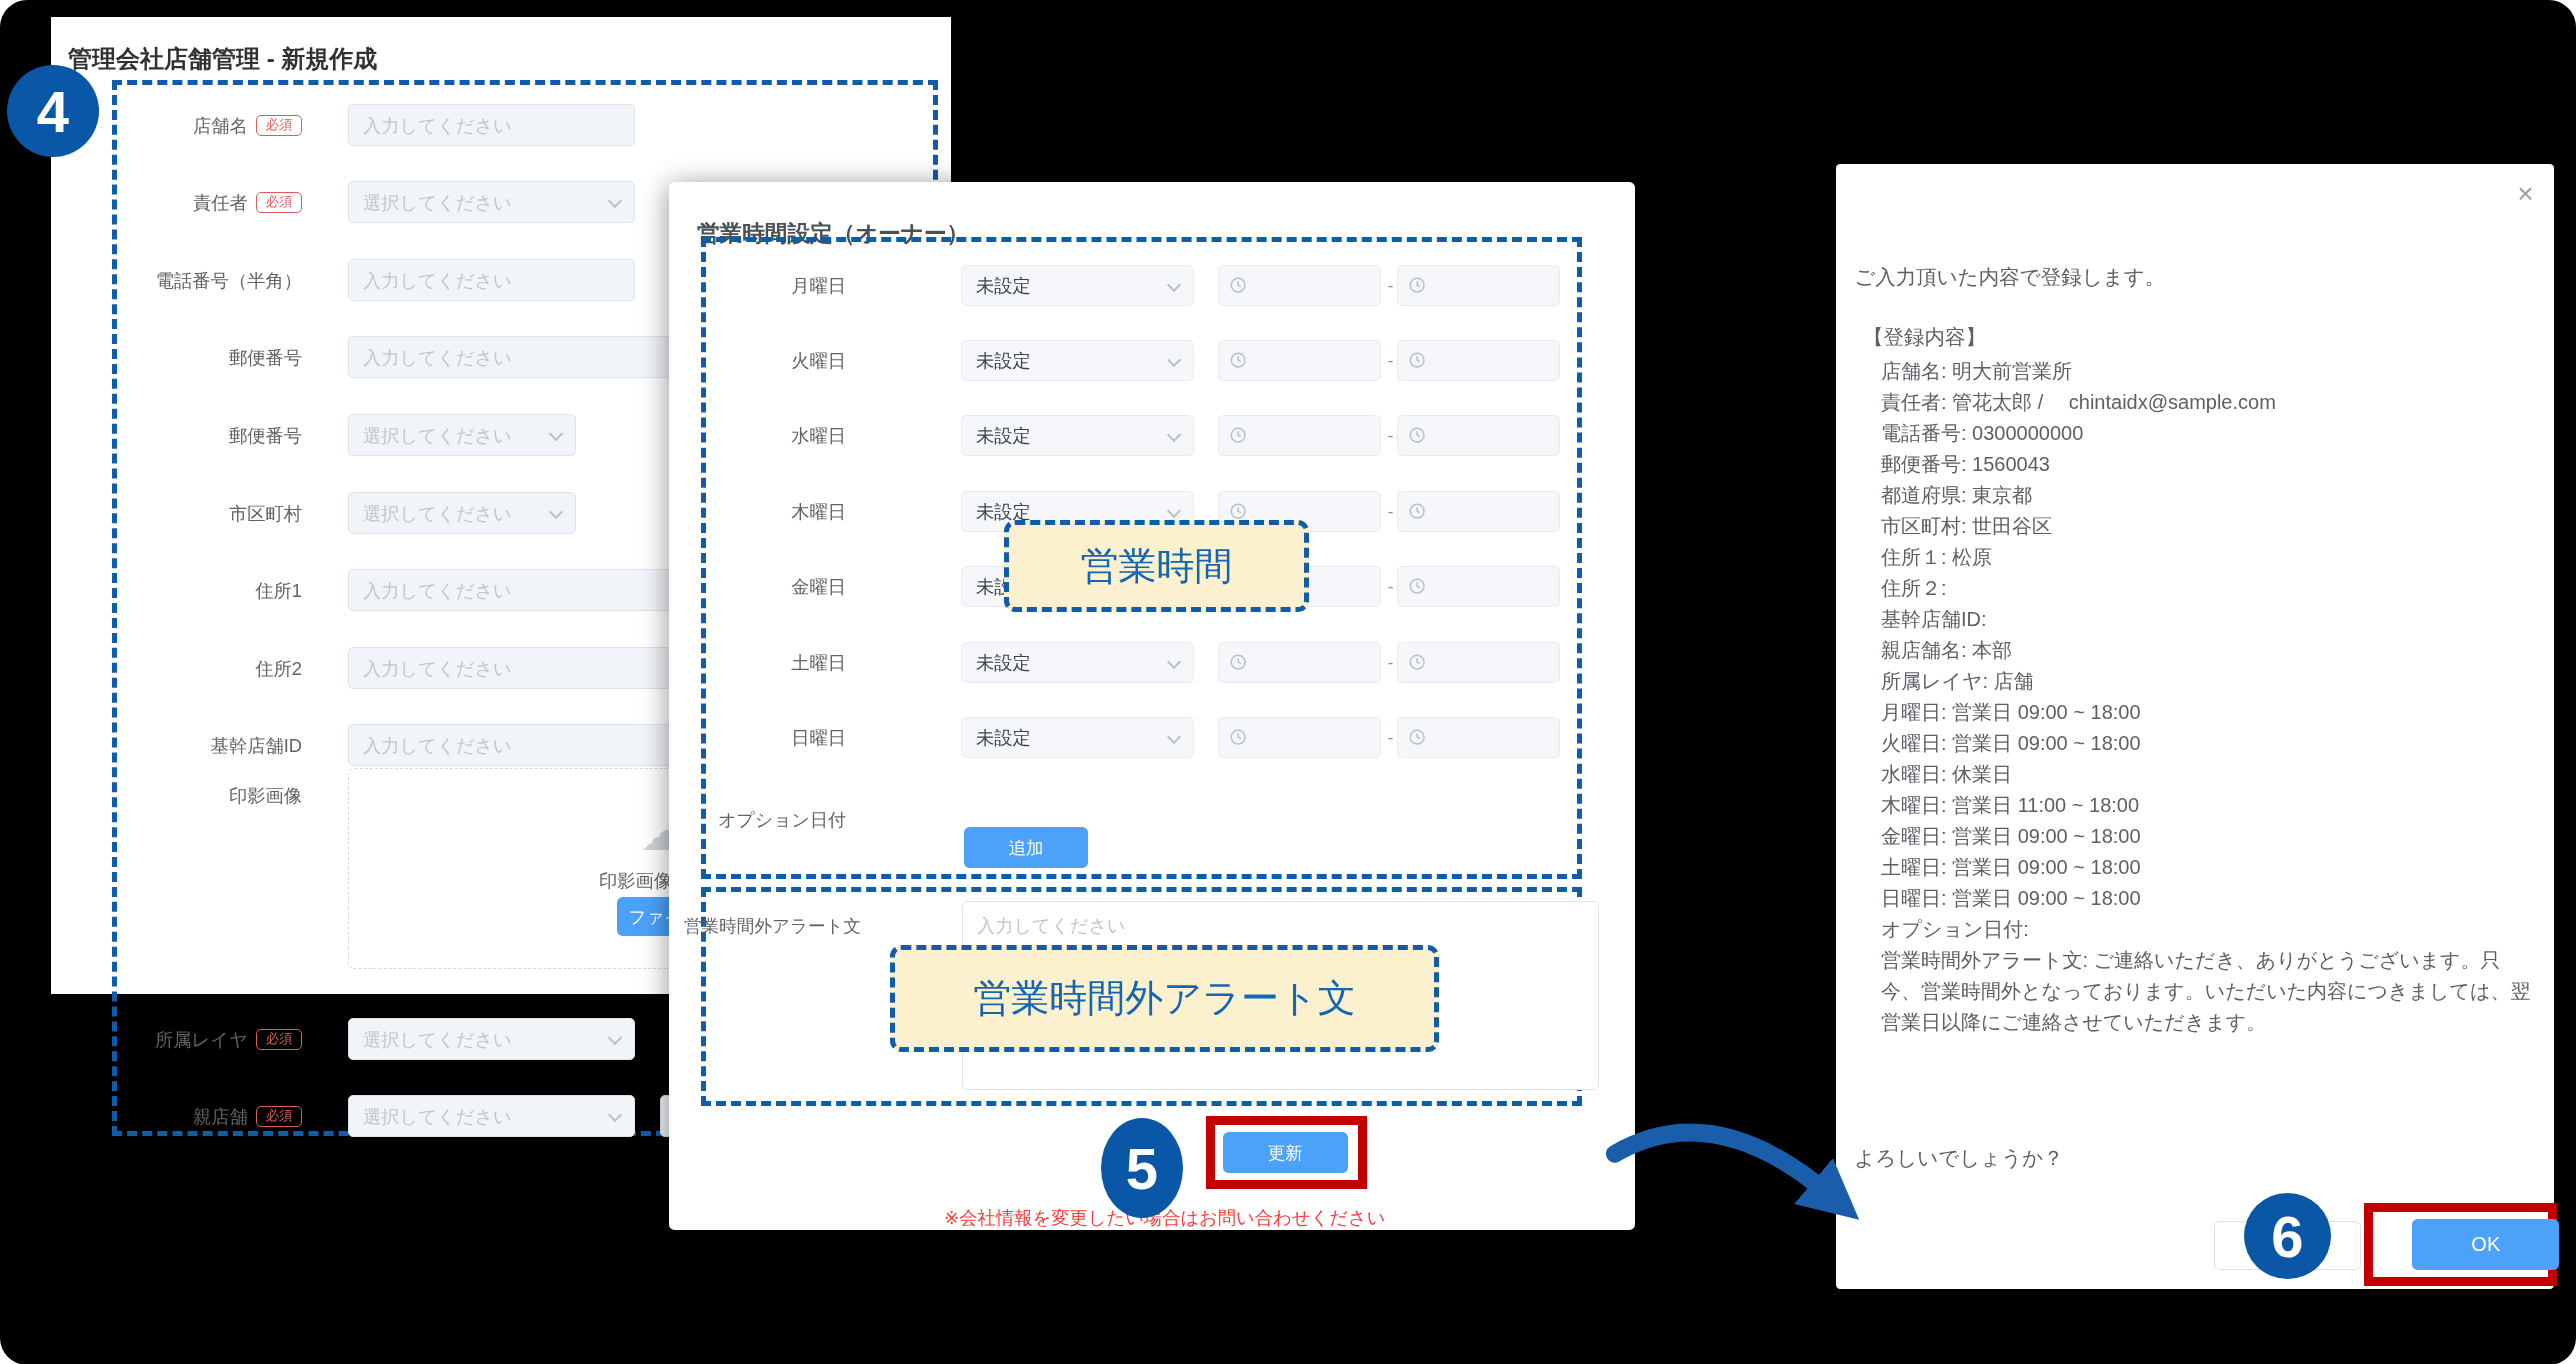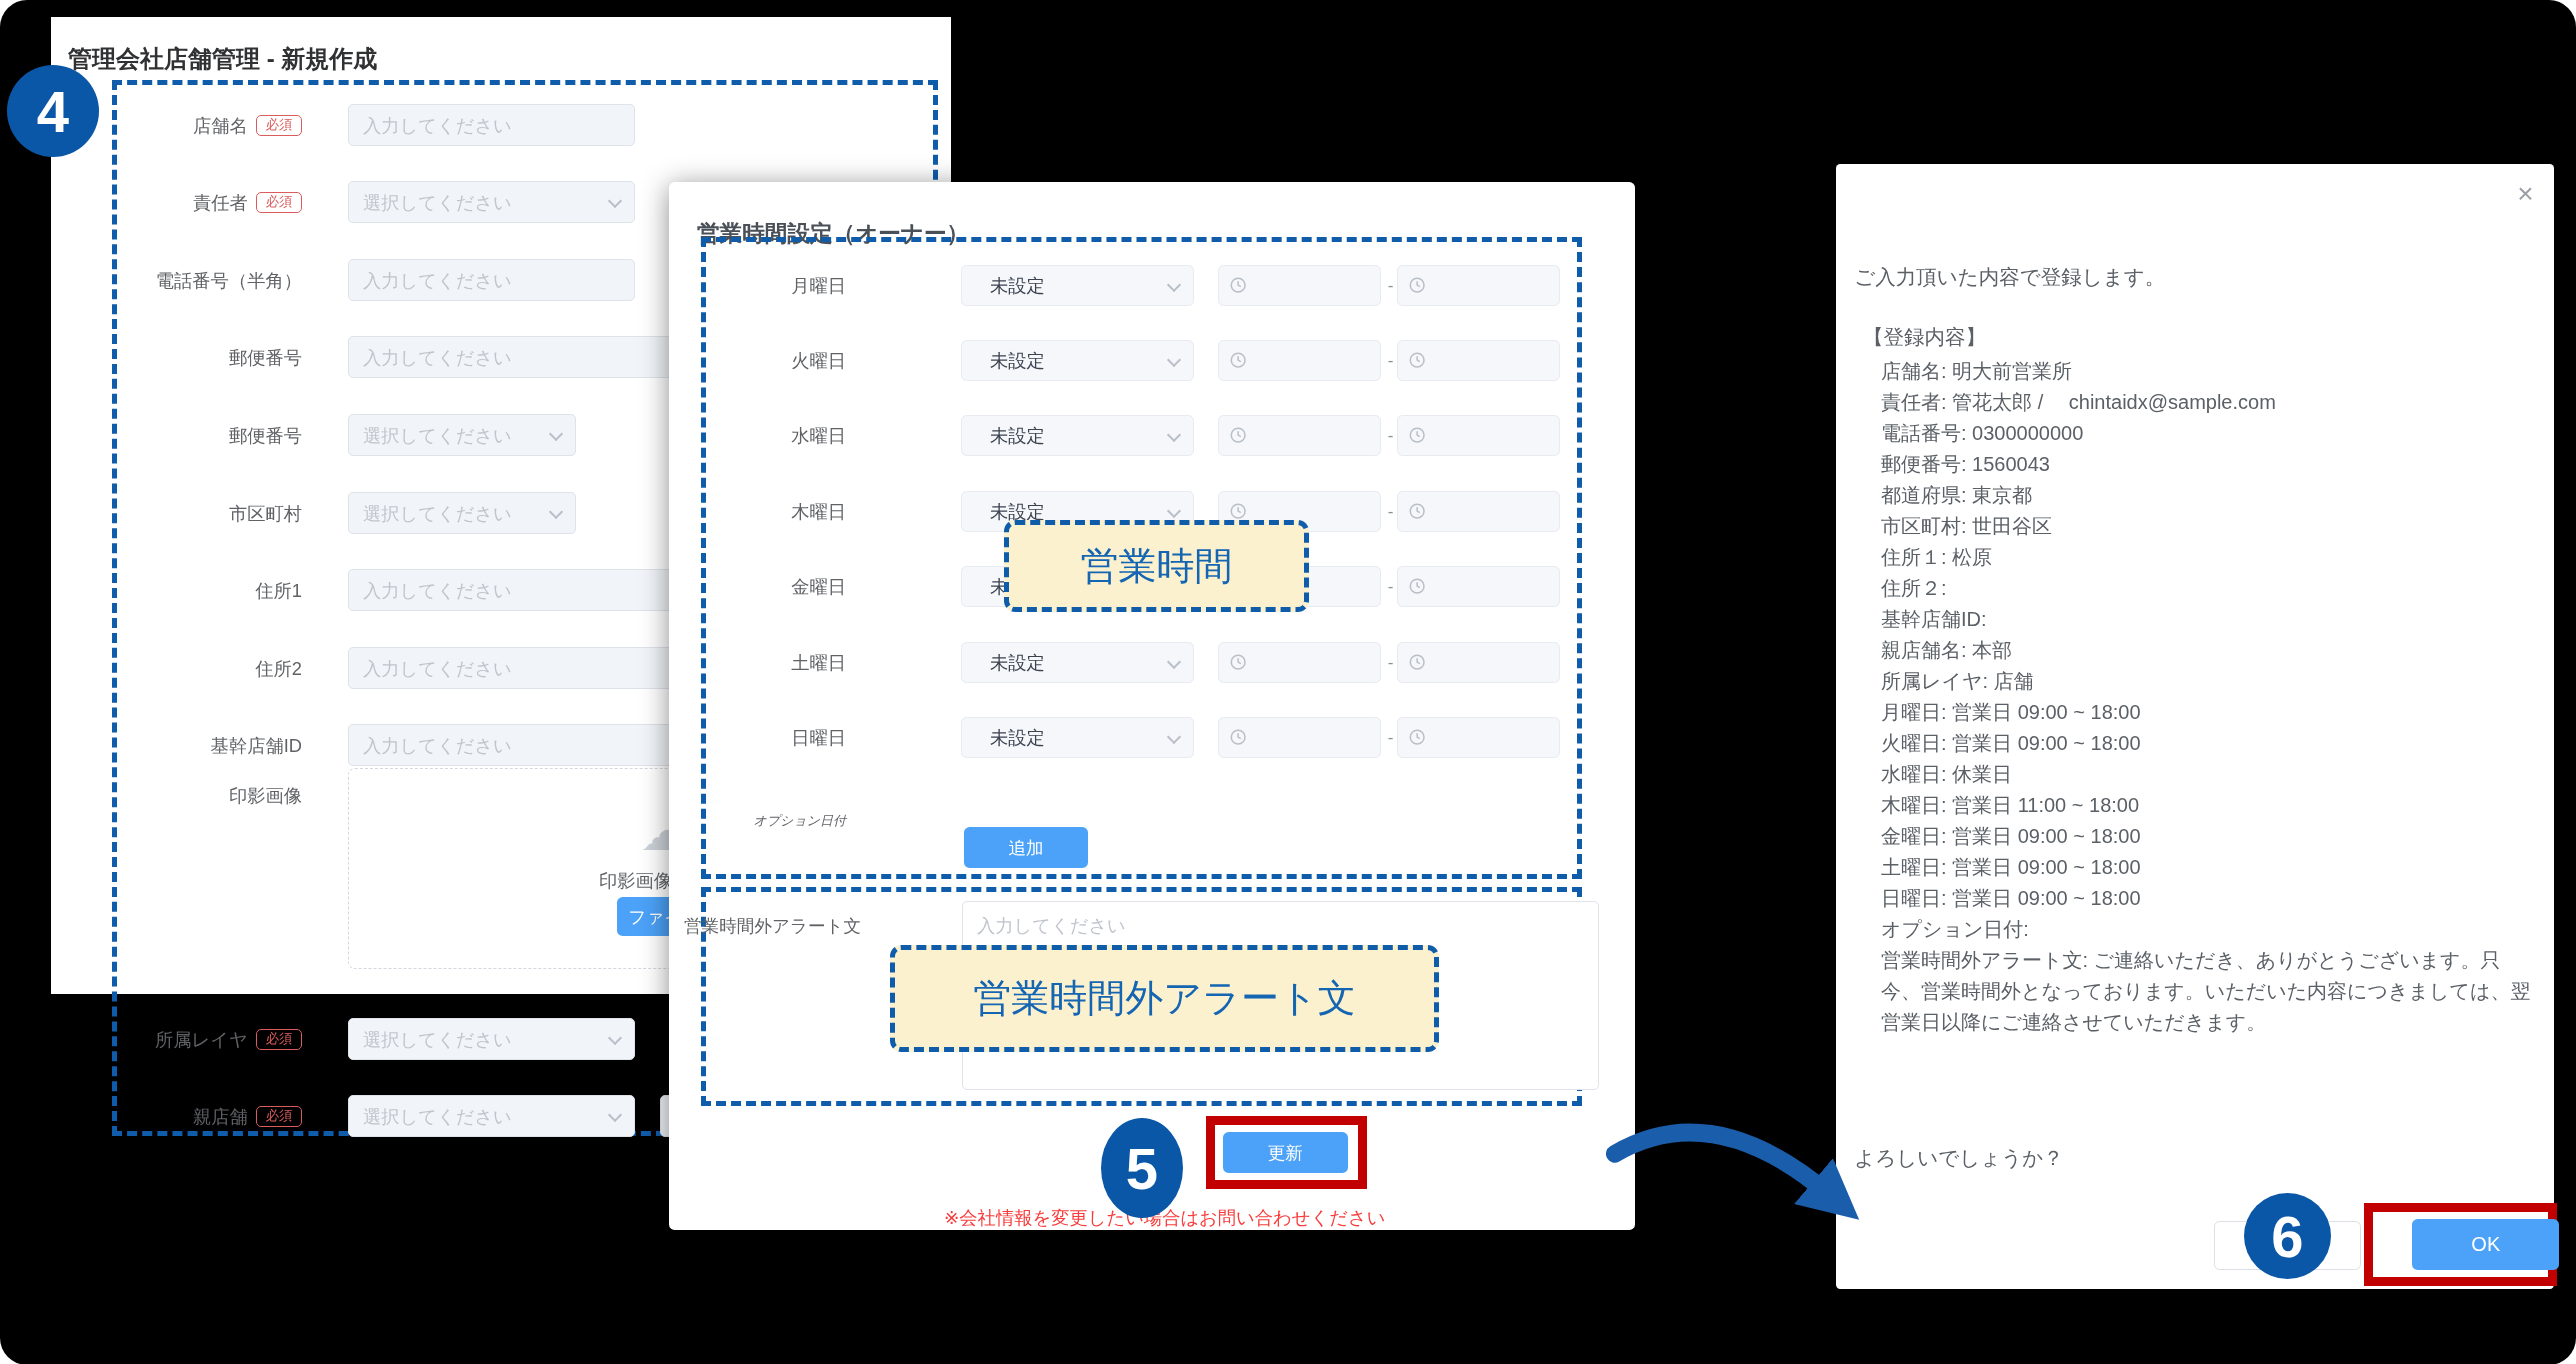--- a/index.html
+++ b/index.html
@@ -24,27 +24,27 @@
   .cloud{position:absolute;left:291px;top:30px;font-size:61px;color:#ccd1d9;line-height:1;}
   .up-caption{position:absolute;left:250px;top:99px;font-size:18.3px;color:#606266;white-space:nowrap;}
   .up-btn{position:absolute;left:268px;top:128px;width:155px;height:39px;background:#4ca2f8;border-radius:5.6px;color:#fff;font-size:17.6px;display:flex;align-items:center;padding-left:11.3px;white-space:nowrap;}
   
   .mid-panel{left:669px;top:182px;width:966px;height:1048px;z-index:2;border-radius:5.6px;box-shadow:0 4.2px 28px rgba(0,0,0,.45);}
   .mp-title{position:absolute;left:28px;top:17px;font-size:22.6px;font-weight:700;color:#4a5058;}
   .mp-dash1{left:32px;top:55px;width:881px;height:642px;}
   .mp-dash2{left:32px;top:705px;width:881px;height:219px;}
   .mrow{position:absolute;height:41px;width:100%;}
   .mlabel{position:absolute;left:30px;top:0;width:147px;height:41px;display:flex;justify-content:flex-end;align-items:center;font-size:18.3px;color:#606266;white-space:nowrap;}
-  .mselect{position:absolute;left:292px;top:0;width:233px;height:41px;background:#f5f7fa;border:0.7px solid #e7eaf0;border-radius:5.6px;display:flex;align-items:center;padding:0 28px;}
+  .mselect{position:absolute;left:292px;top:0;width:233px;height:41px;background:#f5f7fa;border:0.7px solid #e7eaf0;border-radius:5.6px;display:flex;align-items:center;padding:0 14px;}
   .mselect .val{font-size:18.3px;color:#3c4350;}
   .timebox{position:absolute;top:0;width:163px;height:41px;background:#f5f7fa;border:0.7px solid #e7eaf0;border-radius:5.6px;display:flex;align-items:center;padding:0 10px;}
   .t1{left:549px;} .t2{left:728px;}
   .tdash{position:absolute;left:714px;top:0;width:15px;height:41px;display:flex;align-items:center;justify-content:center;color:#8a9099;font-size:17px;}
   .clock{width:18.3px;height:18.3px;}
-  .opt-label{position:absolute;left:30px;top:623px;width:147px;text-align:right;font-size:13px;color:#606266;line-height:31px;white-space:nowrap;font-style:italic;}
+  .opt-label{position:absolute;left:30px;top:623px;width:147px;text-align:right;font-size:18px;color:#606266;line-height:31px;white-space:nowrap;}
   .add-btn{position:absolute;left:295px;top:645px;width:124px;height:41px;background:#4ca2f8;border-radius:5.6px;color:#fff;font-size:17.6px;display:flex;align-items:center;justify-content:center;}
   .alert-label{position:absolute;left:9.2px;top:729px;width:183px;text-align:right;font-size:17.6px;color:#606266;line-height:31px;white-space:nowrap;}
   .alert-area{position:absolute;left:293px;top:719px;width:637px;height:189px;background:#fff;border:1.4px solid #e0e4ea;border-radius:5px;padding:11.3px 14px;}
   .alert-area .ph{font-size:18.3px;color:#c0c4cc;}
   .callout{position:absolute;background:#fcf1cf;border:5px dashed #0f5cab;border-radius:11.3px;display:flex;align-items:center;justify-content:center;color:#1465b2;z-index:5;}
   .co1{left:335px;top:338px;width:305px;height:92px;font-size:38px;}
   .co2{left:221px;top:763px;width:549px;height:107px;font-size:38px;}
   .red-frame{position:absolute;border:9.2px solid #c30000;background:#fff;}
   .upd-frame{left:537px;top:934px;width:161px;height:73px;}
   .upd-btn{position:absolute;left:7.8px;top:7px;width:125px;height:41px;background:#4ca2f8;border-radius:5.6px;color:#fff;font-size:17.6px;display:flex;align-items:center;justify-content:center;}

